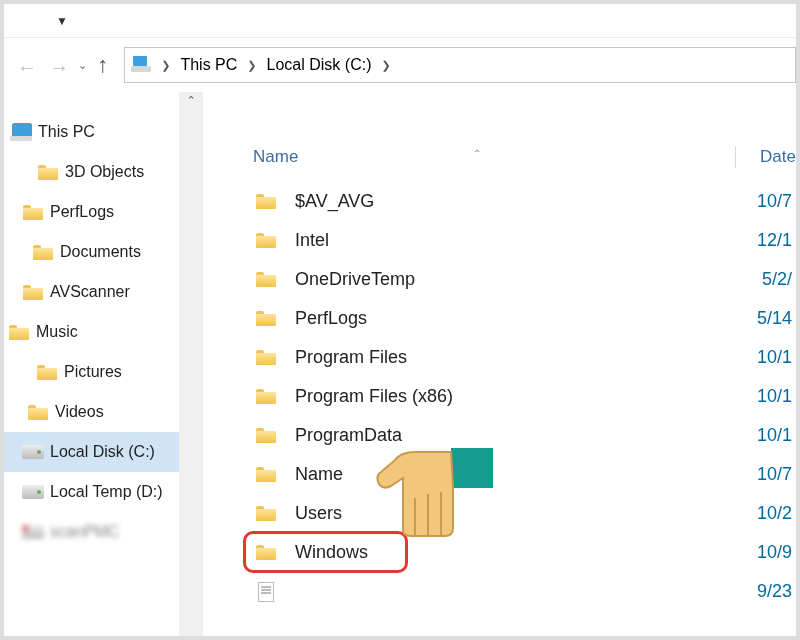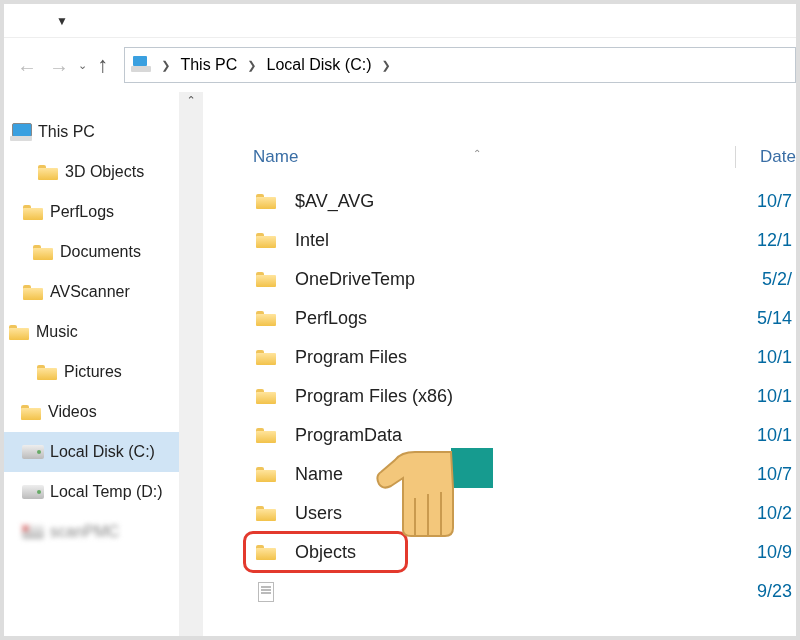--- a/index.html
+++ b/index.html
@@ -316,21 +316,21 @@
           <span class="folder-ico"></span>
         </span>
       <span>Music</span>
     </div>
     <div class="sidebar-item" style="padding-left:32px">
       <span class="ico">
           <span class="folder-ico"></span>
         </span>
       <span>Pictures</span>
     </div>
-    <div class="sidebar-item" style="padding-left:16px">
+    <div class="sidebar-item" style="padding-left:23px">
       <span class="ico">
           <span class="folder-ico"></span>
         </span>
       <span>Videos</span>
     </div>
     <div class="sidebar-item sel" style="padding-left:18px">
       <span class="ico">
           <span class="drive-ico"></span>
         </span>
       <span>Local Disk (C:)</span>
@@ -422,21 +422,21 @@
         <span class="ic">
             <span class="folder-ico"></span>
           </span>
         <span class="fname">Users</span>
         <span class="fdate">10/2</span>
       </div>
       <div class="file-row" style="position:relative">
         <span class="ic">
             <span class="folder-ico"></span>
           </span>
-        <span class="fname">Objects</span>
+        <span class="fname">Windows</span>
         <span class="fdate">10/9</span>
         <span class="highlight-box" style="left:-10px; top:-2px; width:165px; height:42px;"></span>
       </div>
       <div class="file-row">
         <span class="ic">
             <span class="doc-ico"></span>
           </span>
         <span class="fdate">9/23</span>
       </div>
     </div>

